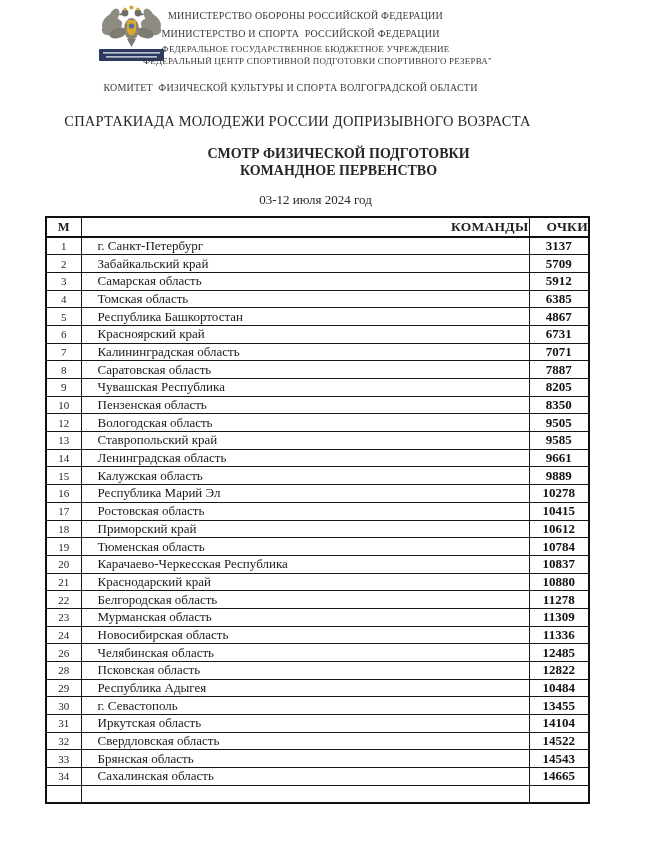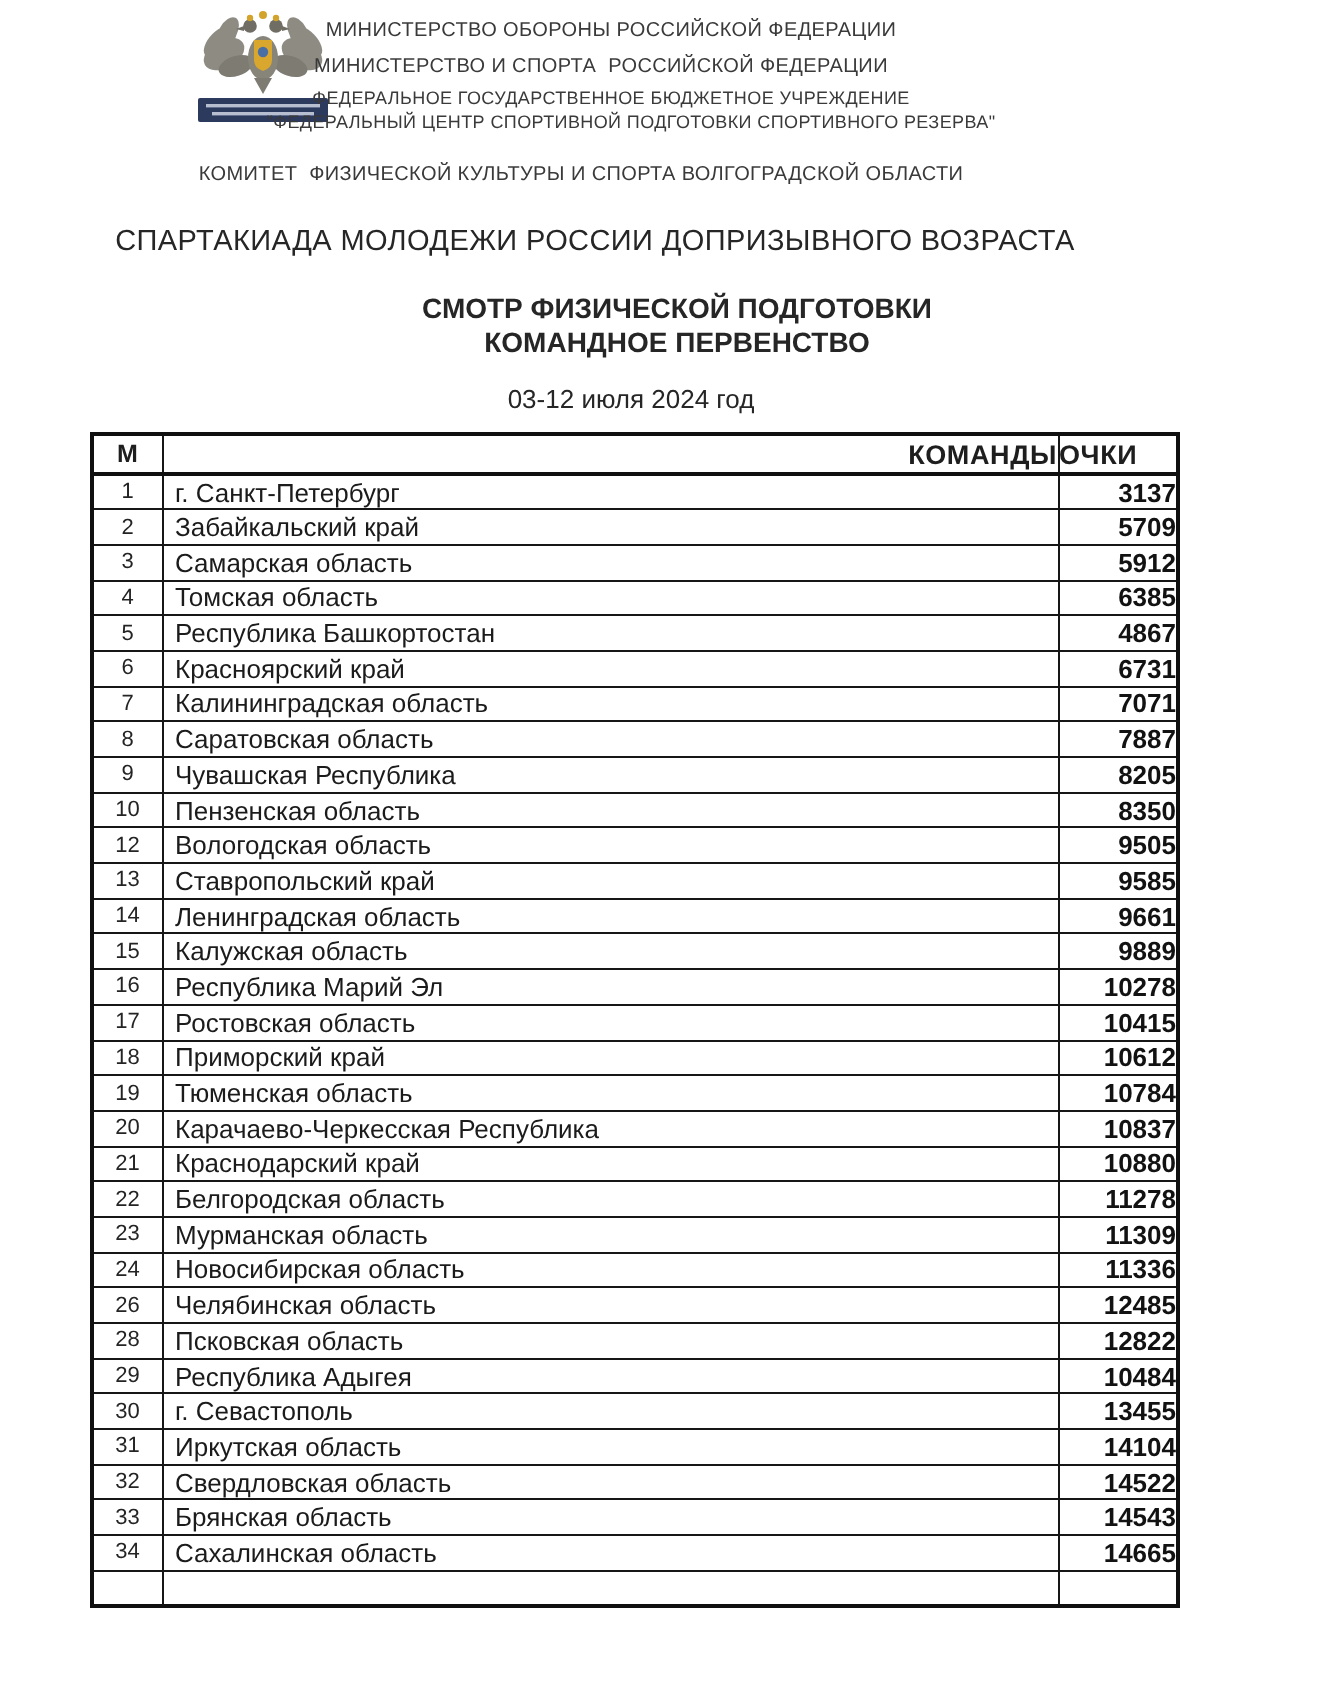--- a/index.html
+++ b/index.html
@@ -2,21 +2,21 @@
 <html><head>
 <meta charset="utf-8">
 <style>
   html, body { margin: 0; padding: 0; background: #ffffff; }
   .page {
     position: relative;
     width: 667px;
     height: 841px;
     background: #ffffff;
     overflow: hidden;
-    font-family: Liberation Sans, sans-serif;
+    font-family: Liberation Serif, serif;
     color: #1e1e1e;
   }
 
   
   .emblem {
     position: absolute;
     left: 98px; top: 5px;
     width: 67px; height: 58px;
   }
   .org-line {
@@ -65,25 +65,25 @@
     vertical-align: middle;
   }
   .standings { border: 2.5px solid #101010; }
   .standings thead th { border-bottom: 2.4px solid #101010; }
 
   .standings thead tr { height: 20px; }
   .standings tbody tr { height: 17.7px; }
 
   th.h-rank   { font-size: 12.5px; font-weight: bold; text-align: center; }
   th.h-team   { font-size: 13.5px; font-weight: bold; text-align: right; padding-left: 6px; letter-spacing: 0.3px; }
-  th.h-points { font-size: 13.5px; font-weight: bold; text-align: left; letter-spacing: 0.3px; }
+  th.h-points { font-size: 13.5px; font-weight: bold; text-align: right; letter-spacing: 0.3px; }
 
   td.c-rank   { font-size: 11px;  text-align: center; color: #242424; }
-  td.c-team   { font-size: 13px;  text-align: left; padding-left: 6px; color: #1b1b1b; }
-  td.c-points { font-size: 13px;  font-weight: bold; text-align: right; color: #121212; }
+  td.c-team   { font-size: 13px;  text-align: left; padding-left: 16px; color: #1b1b1b; }
+  td.c-points { font-size: 13px;  font-weight: bold; text-align: center; color: #121212; }
 
   tr.partial-row { height: 8px; }
 </style>
 </head>
 <body>
 
 <div class="page">
 
   <div class="emblem">
     <svg width="67" height="58" viewBox="0 0 67 58">

